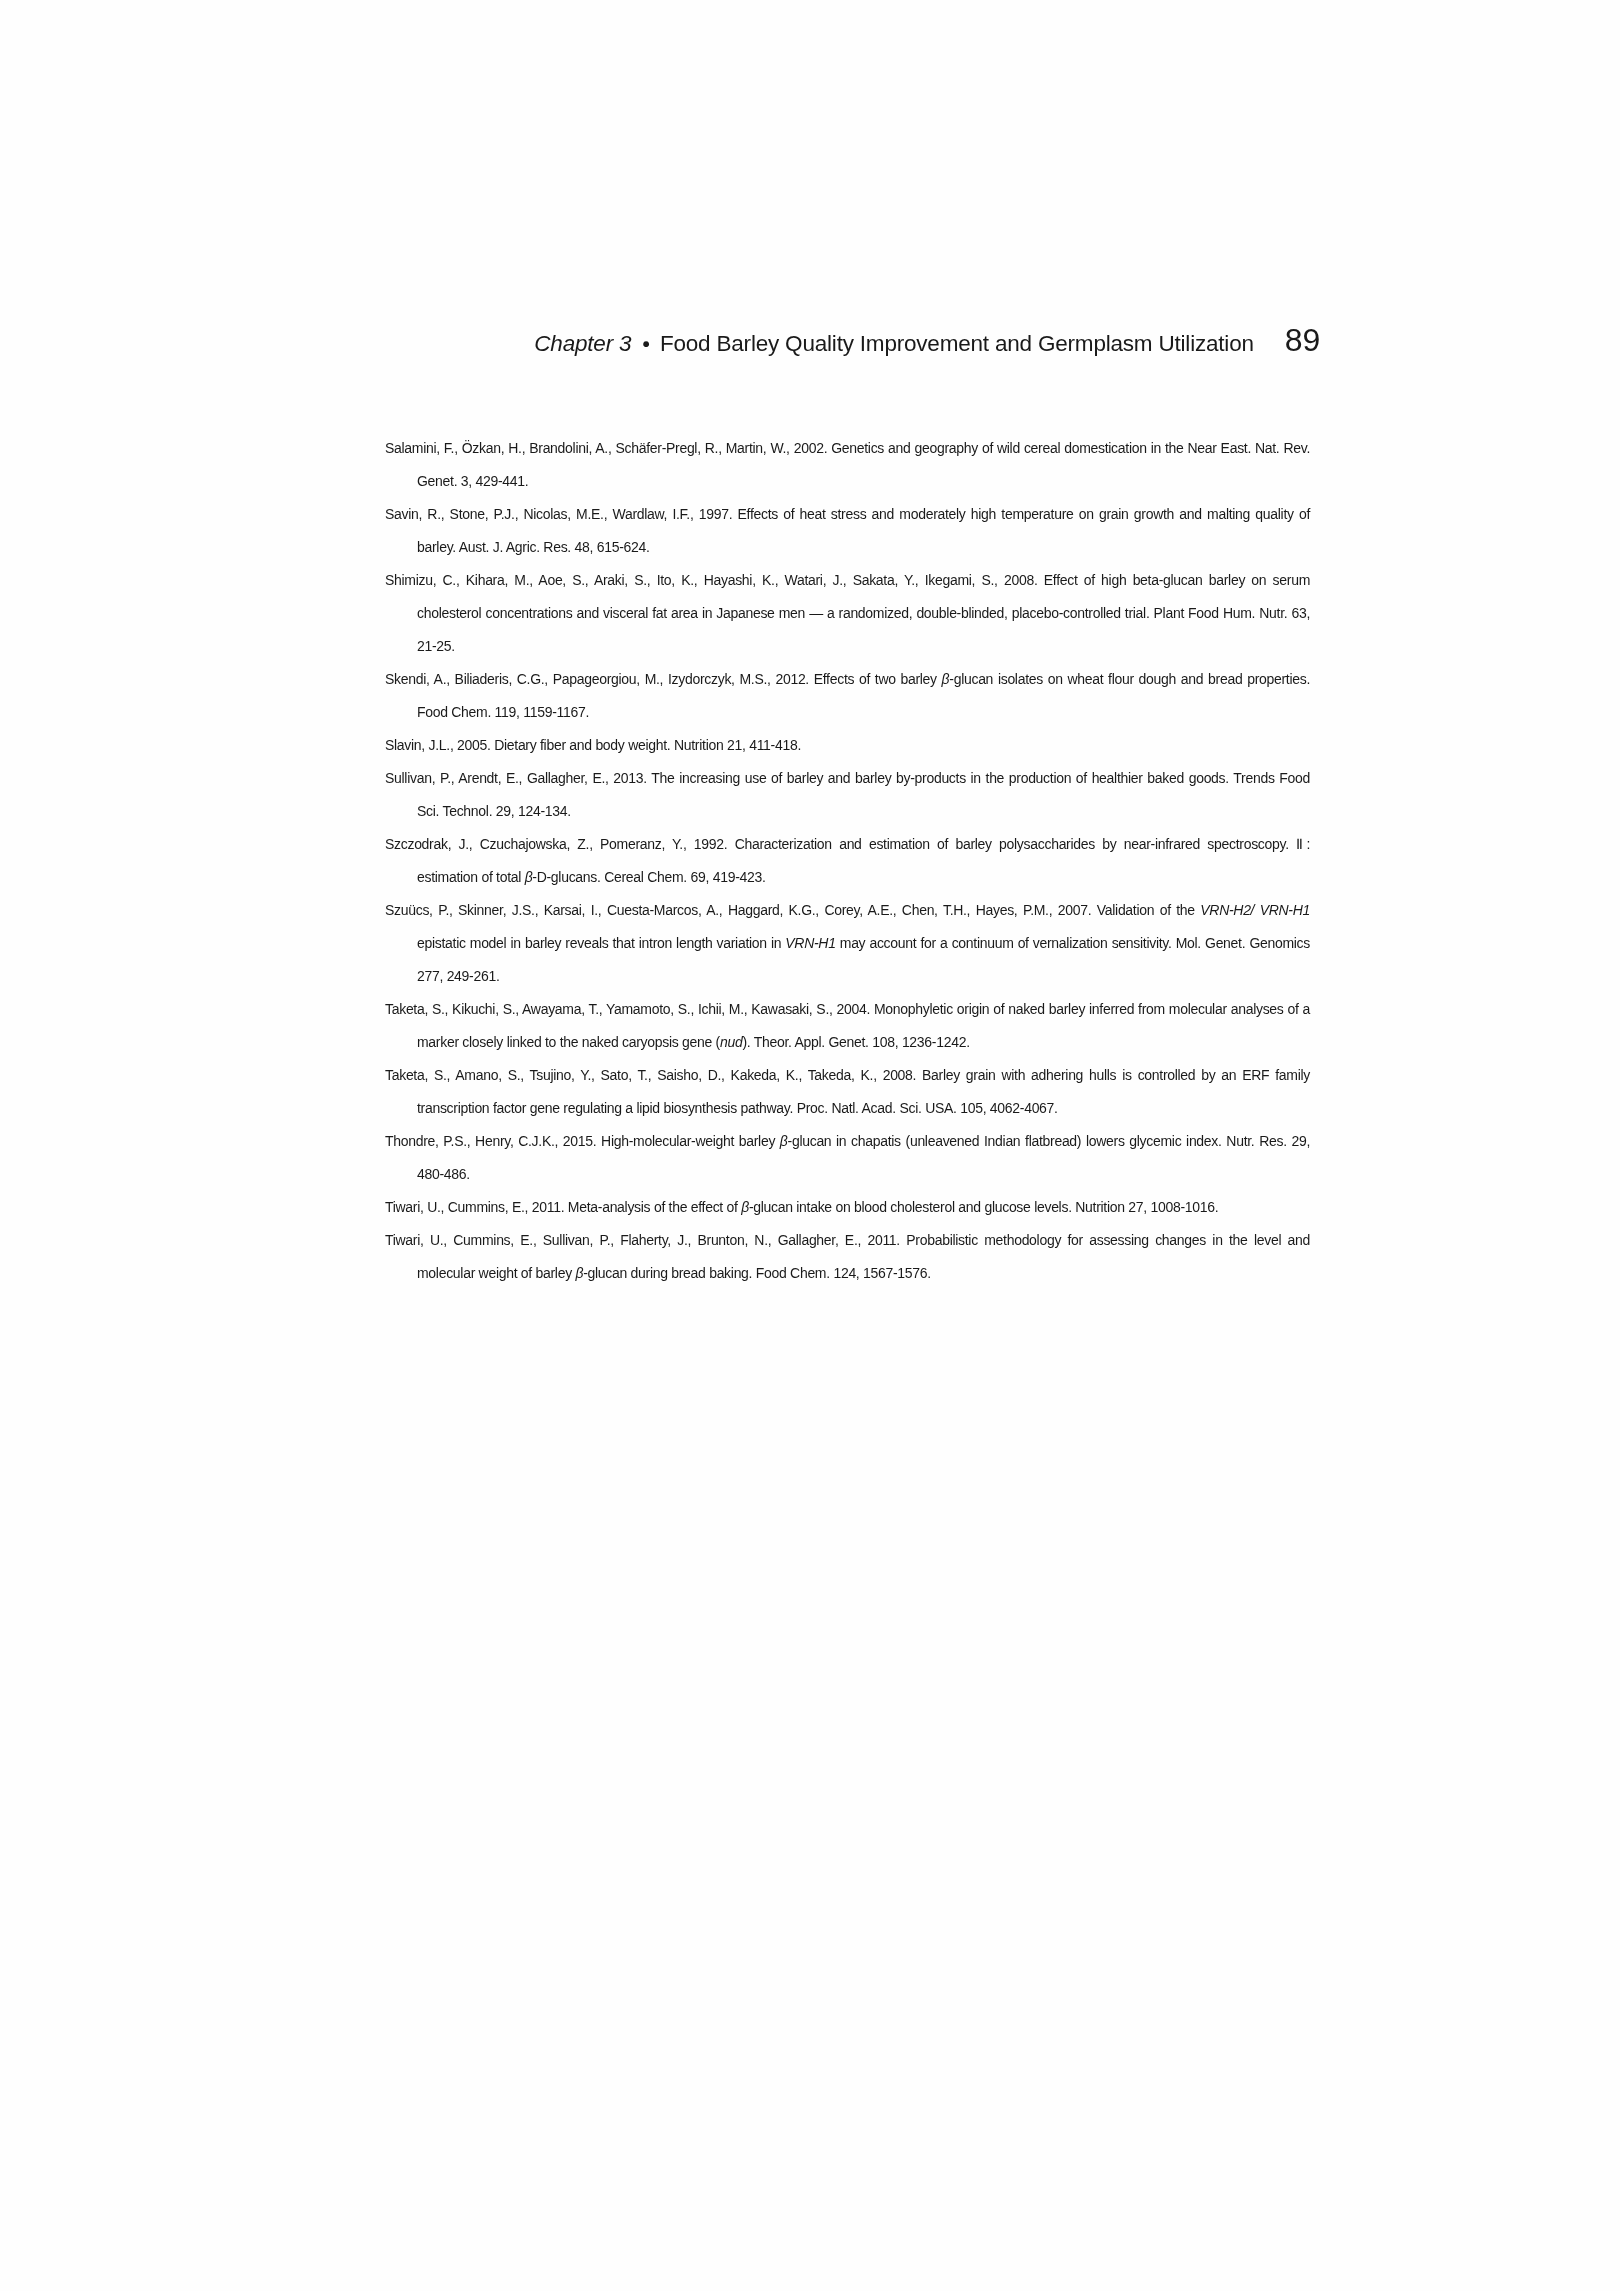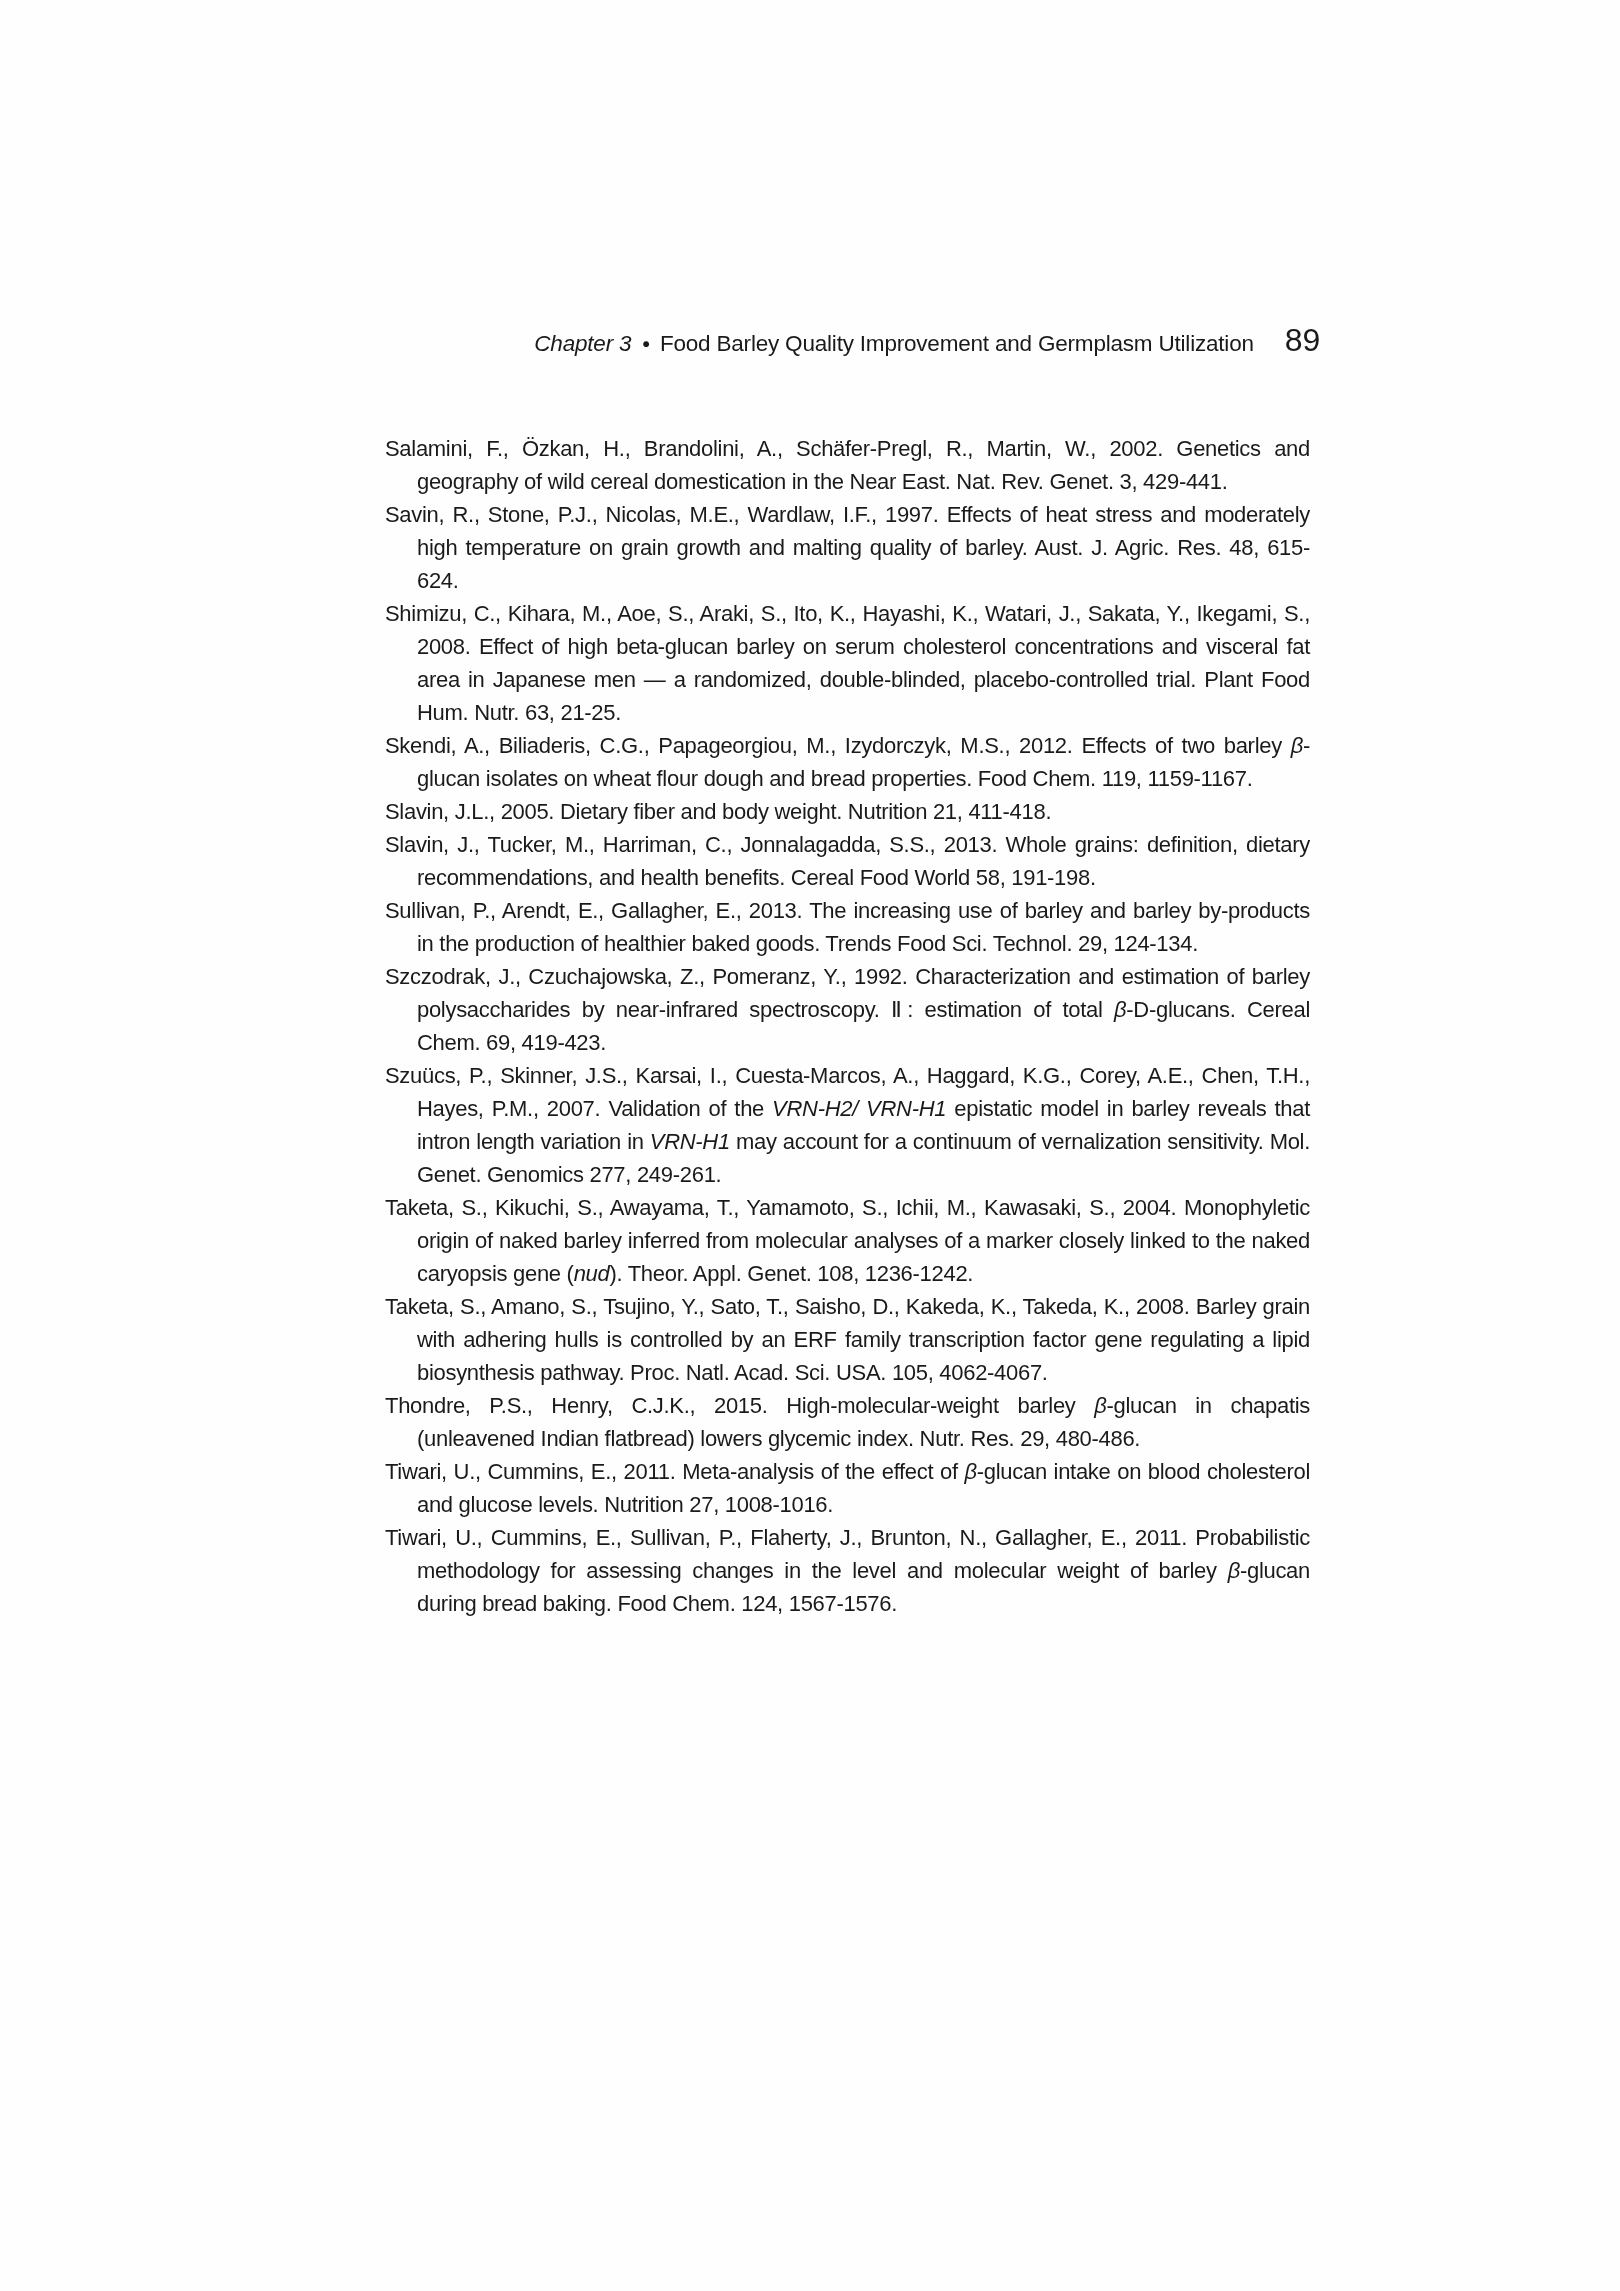--- a/index.html
+++ b/index.html
@@ -40,21 +40,21 @@
   }
   .running-head .page-num {
     margin-left: 31px;
     font-size: 32px;
   }
   .references {
     position: absolute;
     top: 432px;
     left: 385px;
     width: 925px;
-    font-size: 22px;
+    font-size: 14px;
     line-height: 33px;
     letter-spacing: -0.3px;
   }
   .ref {
     margin: 0;
     padding-left: 32px;
     text-indent: -32px;
     text-align: justify;
   }
   .ref i {
@@ -72,21 +72,20 @@
     <span class="head-title">Food Barley Quality Improvement and Germplasm Utilization</span>
     <span class="page-num">89</span>
   </div>
 
   <div class="references">
       <p class="ref"><span>Salamini, F., Özkan, H., Brandolini, A., Schäfer-Pregl, R., Martin, W., 2002. Genetics and geography of wild cereal domestication in the Near East. Nat. Rev. Genet. 3, 429-441.</span></p>
       <p class="ref"><span>Savin, R., Stone, P.J., Nicolas, M.E., Wardlaw, I.F., 1997. Effects of heat stress and moderately high temperature on grain growth and malting quality of barley. Aust. J. Agric. Res. 48, 615-624.</span></p>
       <p class="ref"><span>Shimizu, C., Kihara, M., Aoe, S., Araki, S., Ito, K., Hayashi, K., Watari, J., Sakata, Y., Ikegami, S., 2008. Effect of high beta-glucan barley on serum cholesterol concentrations and visceral fat area in Japanese men — a randomized, double-blinded, placebo-controlled trial. Plant Food Hum. Nutr. 63, 21-25.</span></p>
       <p class="ref"><span>Skendi, A., Biliaderis, C.G., Papageorgiou, M., Izydorczyk, M.S., 2012. Effects of two barley </span><i>β</i><span>-glucan isolates on wheat flour dough and bread properties. Food Chem. 119, 1159-1167.</span></p>
       <p class="ref"><span>Slavin, J.L., 2005. Dietary fiber and body weight. Nutrition 21, 411-418.</span></p>
-      <p class="ref"><span>Slavin, J., Tucker, M., Harriman, C., Jonnalagadda, S.S., 2013. Whole grains: definition, dietary recommendations, and health benefits. Cereal Food World 58, 191-198.</span></p>
       <p class="ref"><span>Sullivan, P., Arendt, E., Gallagher, E., 2013. The increasing use of barley and barley by-products in the production of healthier baked goods. Trends Food Sci. Technol. 29, 124-134.</span></p>
       <p class="ref"><span>Szczodrak, J., Czuchajowska, Z., Pomeranz, Y., 1992. Characterization and estimation of barley polysaccharides by near-infrared spectroscopy. Ⅱ: estimation of total </span><i>β</i><span>-D-glucans. Cereal Chem. 69, 419-423.</span></p>
       <p class="ref"><span>Szuücs, P., Skinner, J.S., Karsai, I., Cuesta-Marcos, A., Haggard, K.G., Corey, A.E., Chen, T.H., Hayes, P.M., 2007. Validation of the </span><i>VRN-H2/ VRN-H1</i><span> epistatic model in barley reveals that intron length variation in </span><i>VRN-H1</i><span> may account for a continuum of vernalization sensitivity. Mol. Genet. Genomics 277, 249-261.</span></p>
       <p class="ref"><span>Taketa, S., Kikuchi, S., Awayama, T., Yamamoto, S., Ichii, M., Kawasaki, S., 2004. Monophyletic origin of naked barley inferred from molecular analyses of a marker closely linked to the naked caryopsis gene (</span><i>nud</i><span>). Theor. Appl. Genet. 108, 1236-1242.</span></p>
       <p class="ref"><span>Taketa, S., Amano, S., Tsujino, Y., Sato, T., Saisho, D., Kakeda, K., Takeda, K., 2008. Barley grain with adhering hulls is controlled by an ERF family transcription factor gene regulating a lipid biosynthesis pathway. Proc. Natl. Acad. Sci. USA. 105, 4062-4067.</span></p>
       <p class="ref"><span>Thondre, P.S., Henry, C.J.K., 2015. High-molecular-weight barley </span><i>β</i><span>-glucan in chapatis (unleavened Indian flatbread) lowers glycemic index. Nutr. Res. 29, 480-486.</span></p>
       <p class="ref"><span>Tiwari, U., Cummins, E., 2011. Meta-analysis of the effect of </span><i>β</i><span>-glucan intake on blood cholesterol and glucose levels. Nutrition 27, 1008-1016.</span></p>
       <p class="ref"><span>Tiwari, U., Cummins, E., Sullivan, P., Flaherty, J., Brunton, N., Gallagher, E., 2011. Probabilistic methodology for assessing changes in the level and molecular weight of barley </span><i>β</i><span>-glucan during bread baking. Food Chem. 124, 1567-1576.</span></p>
     </div>
 

